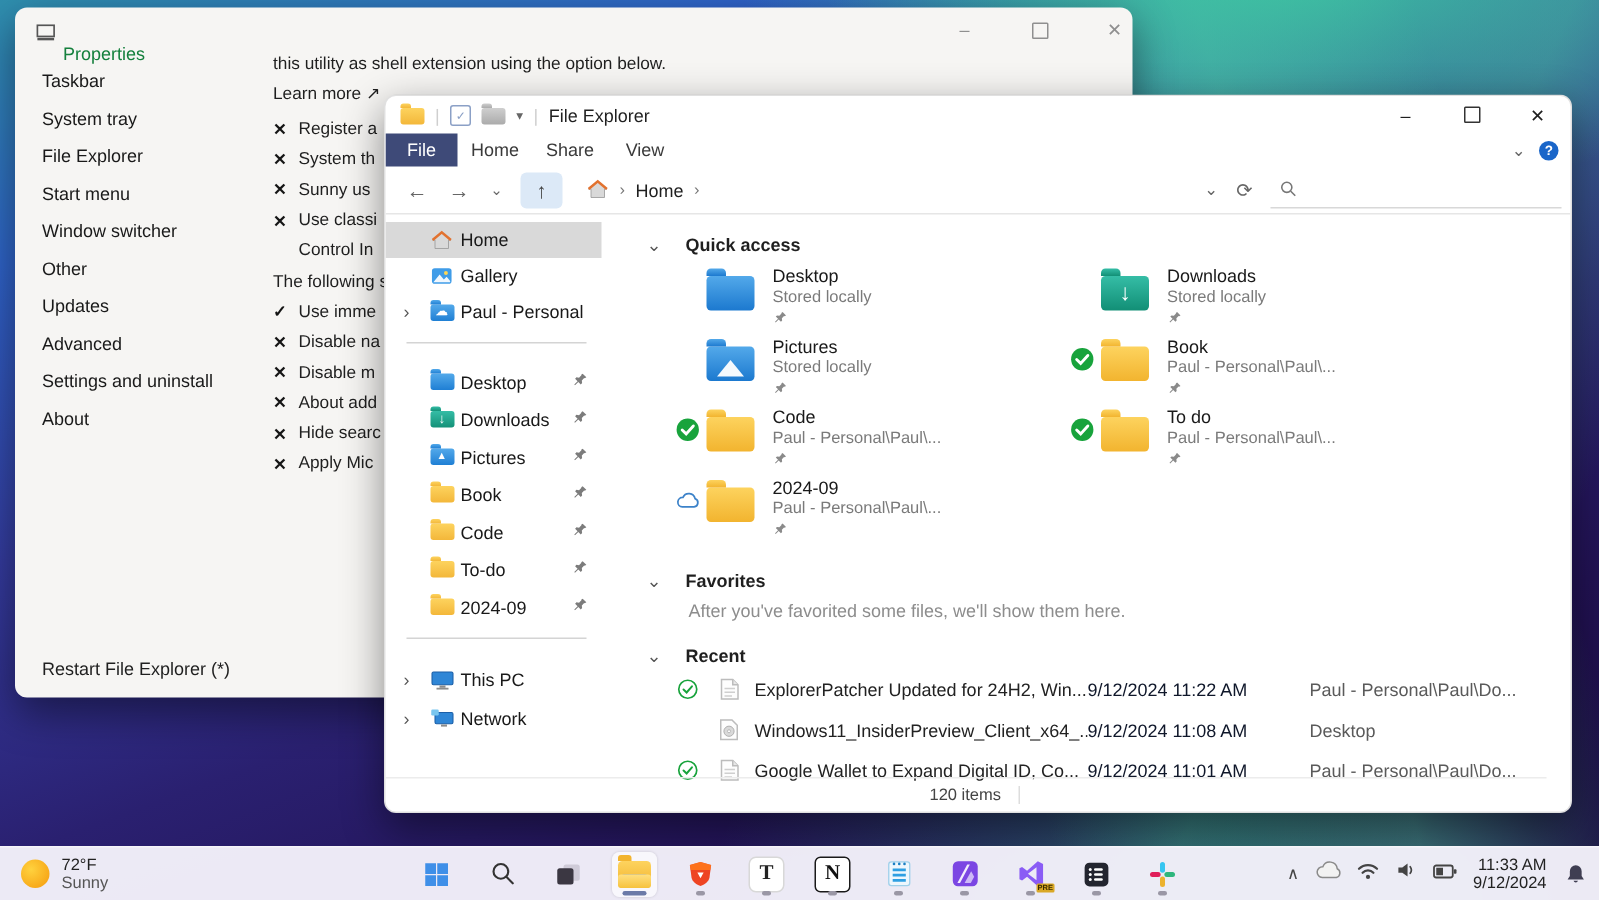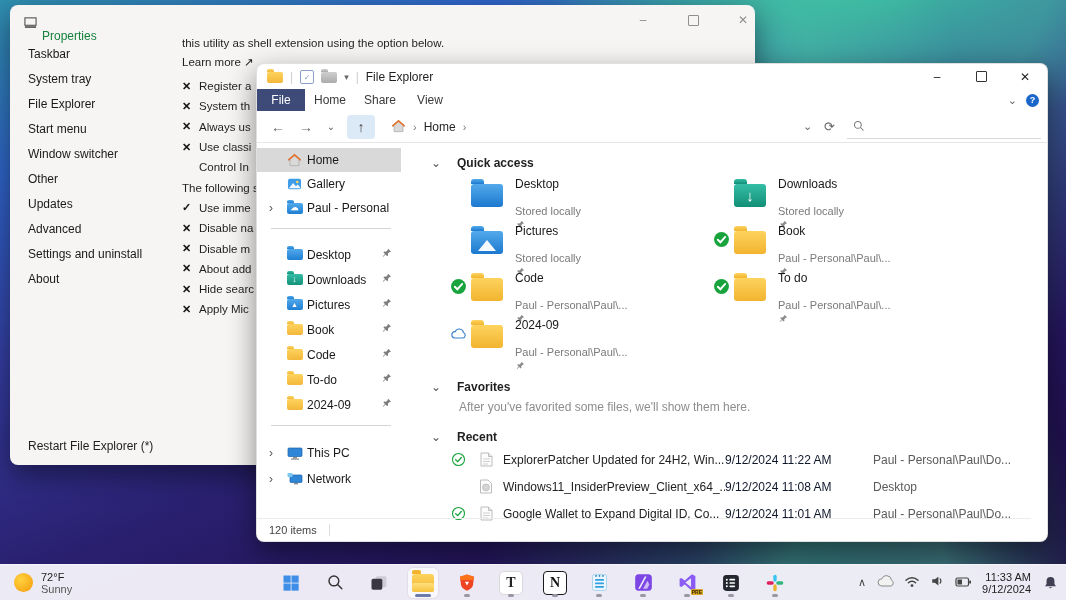--- a/index.html
+++ b/index.html
@@ -74,34 +74,34 @@
   
   .fe-sidebar{position:absolute;left:0;top:78px;width:144px;bottom:22px;font-size:12px;color:#191919;}
   .side-row{height:24px;display:flex;align-items:center;padding-left:50px;position:relative;}
   .side-row.h25{height:25px;}
   .side-row.selected{background:#d9d9d9;}
   .side-chev{position:absolute;left:12px;color:#555;font-size:12px;}
   .side-ic{position:absolute;left:29px;width:17px;display:flex;justify-content:center;}
   .side-pin{position:absolute;right:9px;top:6px;}
   .side-div{height:1px;background:#d4d4d4;margin:8px 10px 8px 14px;}
   
-  .fe-status{position:absolute;left:0;bottom:0;right:16px;height:22px;border-top:1px solid #ececec;display:flex;align-items:center;padding-left:12px;font-size:11px;color:#444;}
+  .fe-status{position:absolute;left:0;bottom:0;right:16px;height:22px;border-top:1px solid #ececec;display:flex;align-items:center;padding-left:12px;font-size:11px;color:#444;justify-content:center;}
   .fe-status .cell{border-right:1px solid #ddd;padding-right:12px;}
   
   .fe-main{position:absolute;left:144px;top:78px;right:0;bottom:22px;font-size:12px;}
   .sec-head{position:absolute;left:30px;display:flex;align-items:center;gap:14px;}
   .sec-head .hchev{color:#555;font-size:12px;width:12px;}
   .sec-head .hlab{font-weight:bold;color:#1f1f1f;}
   .tiles{position:absolute;top:36px;left:44px;display:grid;grid-template-columns:263px 263px;grid-auto-rows:47px;}
   .tile{display:flex;align-items:flex-start;}
   .tile-status{width:26px;display:flex;justify-content:center;padding-top:6px;flex:none;}
   .tile-folder{width:42px;padding-top:6px;flex:none;}
   .tile-text{margin-left:2px;line-height:13px;}
   .tile-name{color:#191919;}
-  .tile-path{font-size:11px;color:#7a7a7a;margin-top:14px;}
+  .tile-path{font-size:11px;color:#7a7a7a;margin-top:1px;}
   .tile-pin{margin-top:2px;}
   .fav-empty{position:absolute;top:258px;left:58px;color:#8d8d8d;}
   .recent-rows{position:absolute;top:304px;left:44px;right:8px;}
   .r-row{display:flex;align-items:center;height:27px;}
   .r-check{width:26px;display:flex;justify-content:center;flex:none;}
   .r-fic{width:30px;display:flex;justify-content:center;flex:none;}
   .r-name{width:222px;color:#222;white-space:nowrap;overflow:hidden;padding-left:2px;flex:none;}
   .r-date{width:148px;color:#0f172a;flex:none;}
   .r-loc{color:#5a5a5a;white-space:nowrap;overflow:hidden;}
   
@@ -168,21 +168,21 @@
         <div class="prow">
             <span class="mark">✕</span>
             <span>Register a</span>
           </div>
         <div class="prow">
             <span class="mark">✕</span>
             <span>System th</span>
           </div>
         <div class="prow">
             <span class="mark">✕</span>
-            <span>Always us</span>
+            <span>Sunny us</span>
           </div>
         <div class="prow">
             <span class="mark">✕</span>
             <span>Use classi</span>
           </div>
         <div class="prow">
             <span class="mark"></span>
             <span>Control In</span>
           </div>
         <div class="prow flush">

